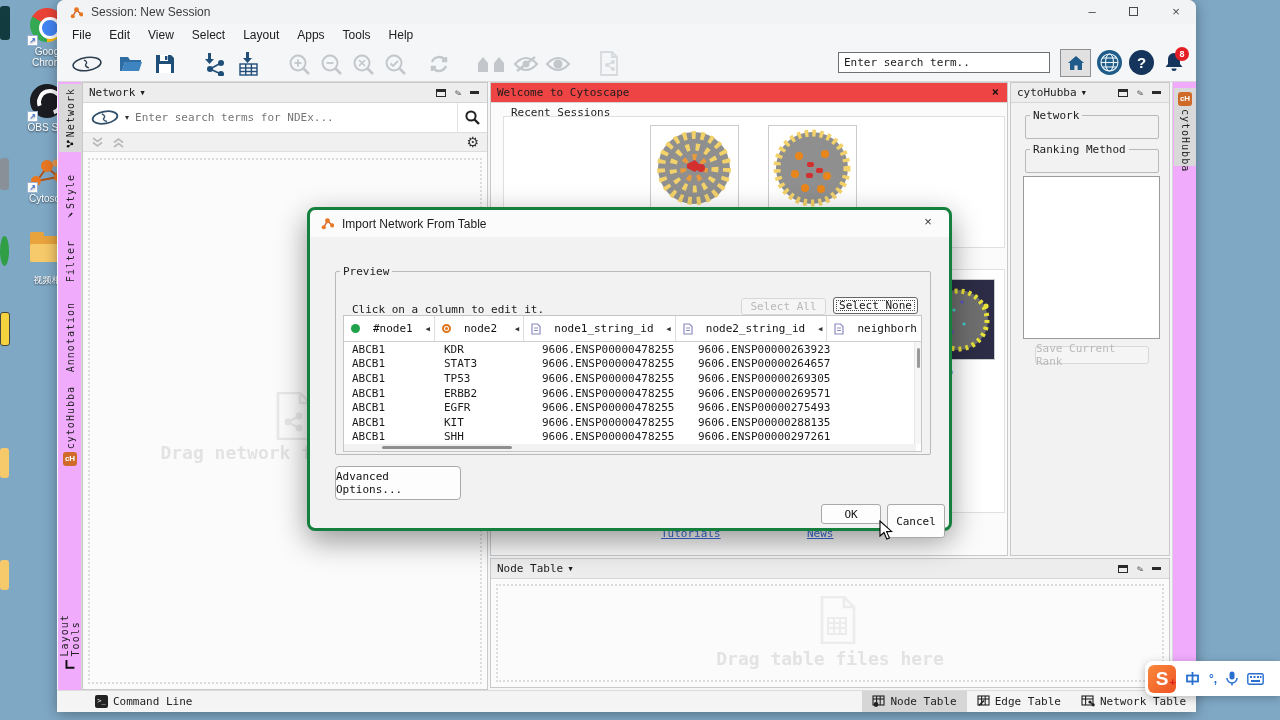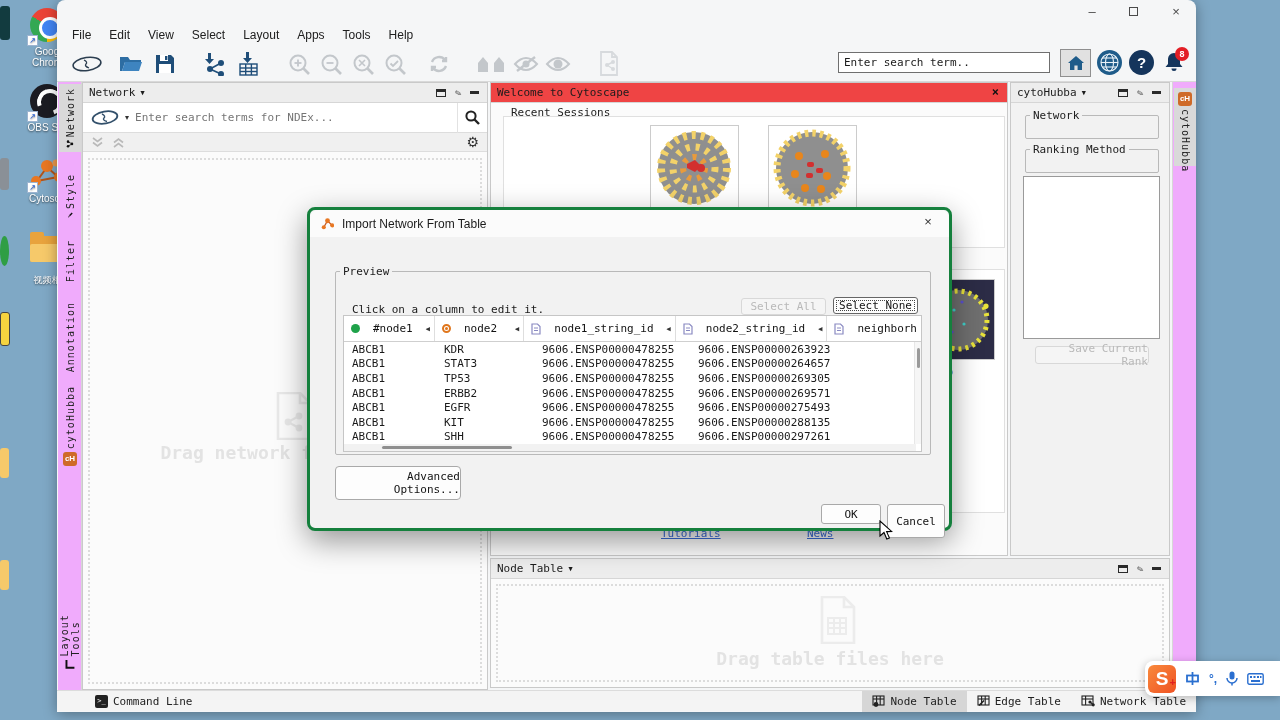--- a/index.html
+++ b/index.html
@@ -85,21 +85,21 @@
   .thumb { position:absolute; border:1px solid #cccccc; background:#fff; }
   .wlink { font-size:11px; color:#3a6bd6; text-decoration:underline; font-family:"DejaVu Sans Mono",monospace; }
 
   
   fieldset { border:1px solid #b9b9b9; border-radius:2px; padding:2px 4px; }
   legend { font-size:11px; font-family:"DejaVu Sans Mono",monospace; color:#1c1c1c; padding:0 3px; }
 
   
   .btn { display:inline-flex; align-items:center; justify-content:center; background:#fdfdfd;
          border:1px solid #a9a9a9; border-radius:3px; font-size:11px; color:#111;
-         font-family:"DejaVu Sans Mono",monospace;text-align:right; }
+         font-family:"DejaVu Sans Mono",monospace; }
   .btn.disabled { color:#b9b9b9; border-color:#d8d8d8; background:#f5f5f5; }
   .btn.focused { outline:1px dotted #444; outline-offset:-4px; border-color:#666; }
 
   
   .dialog { position:absolute; left:307px; top:207px; width:645px; height:324px; background:#f2f2f2;
             border-radius:8px; box-shadow:0 10px 30px rgba(0,0,0,.4); z-index:50; border:3px solid #15803d; }
   .dlg-title { height:27px; background:#fbfbfb; border-radius:8px 8px 0 0; display:flex; align-items:center;
                font-size:12px; color:#1b1b1b; }
   .dlg-close { position:absolute; right:8px; top:4px; width:26px; height:20px; text-align:center; font-size:13px; color:#333; }
   .grid-table { position:absolute; left:33px; top:105px; width:579px; height:137px; background:#fff;
@@ -184,20 +184,30 @@
 
   <div class="edge-frag" style="left:0; top:6px; width:10px; height:34px; background:#123b3f;"></div>
   <div class="edge-frag" style="left:0; top:158px; width:9px; height:32px; background:#8a9097;"></div>
   <div class="edge-frag" style="left:0; top:236px; width:9px; height:30px; background:#2f9e44; border-radius:50%;"></div>
   <div class="edge-frag" style="left:0; top:312px; width:10px; height:34px; background:#f5d33f; border:1px solid #444;"></div>
   <div class="edge-frag" style="left:0; top:448px; width:9px; height:30px; background:#f6c96a;"></div>
   <div class="edge-frag" style="left:0; top:560px; width:9px; height:30px; background:#f6c96a;"></div>
 
   <div class="win"></div>
 
+  <div class="titlebar">
+    <svg class="app-ic" viewBox="0 0 14 14">
+      <line x1="3" y1="11" x2="7" y2="4" stroke="#c2561f" stroke-width="1.4"></line>
+      <line x1="7" y1="4" x2="12" y2="9" stroke="#c2561f" stroke-width="1.4"></line>
+      <circle cx="7" cy="4" r="2.6" fill="#e87722"></circle>
+        <circle cx="3" cy="11" r="2.2" fill="#e87722"></circle>
+      <circle cx="12" cy="9" r="2.2" fill="#e87722"></circle>
+    </svg>
+    <span class="title-txt">Session: New Session</span>
+  </div>
   <div class="win-btn" style="left:1075px;">–</div>
   <div class="win-btn" style="left:1116px;"><span style="display:inline-block;width:9px;height:9px;border:1px solid #4a4a4a;margin-top:7px;"></span></div>
   <div class="win-btn" style="left:1159px;">×</div>
 
   <div class="menubar">
     <span class="menu-item">File</span>
     <span class="menu-item">Edit</span>
     <span class="menu-item">View</span>
     <span class="menu-item">Select</span>
     <span class="menu-item">Layout</span>

